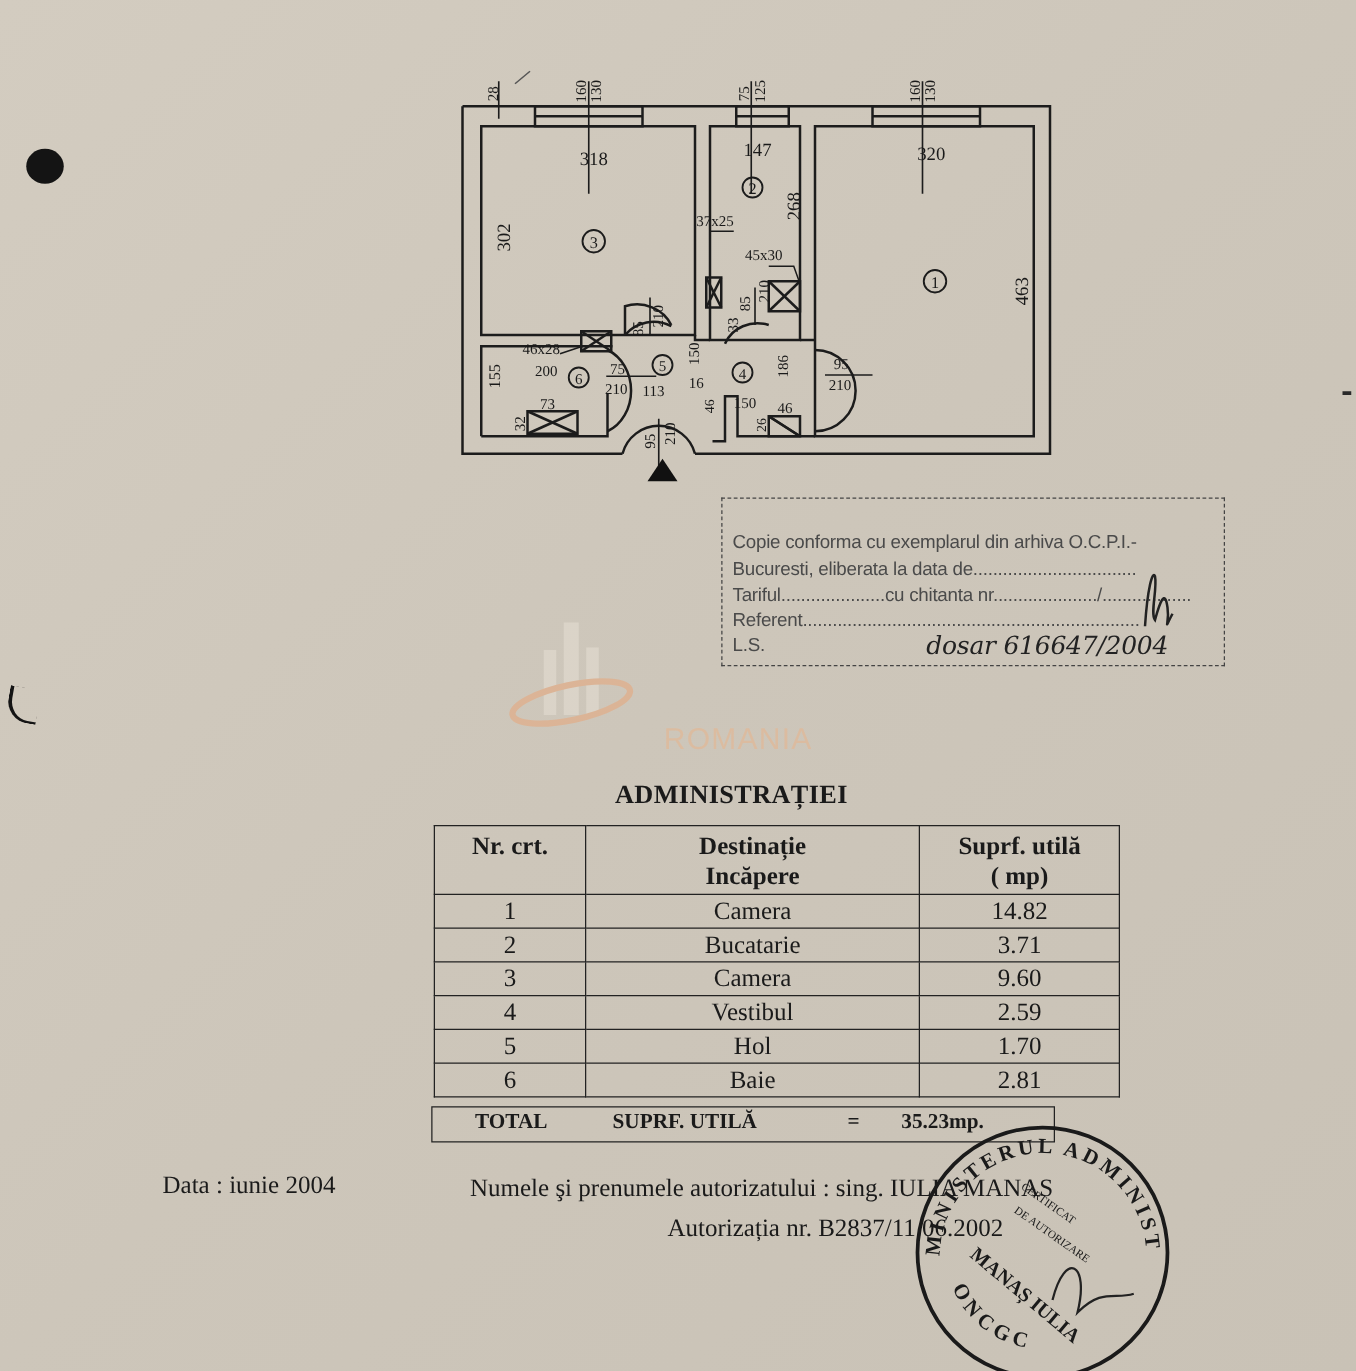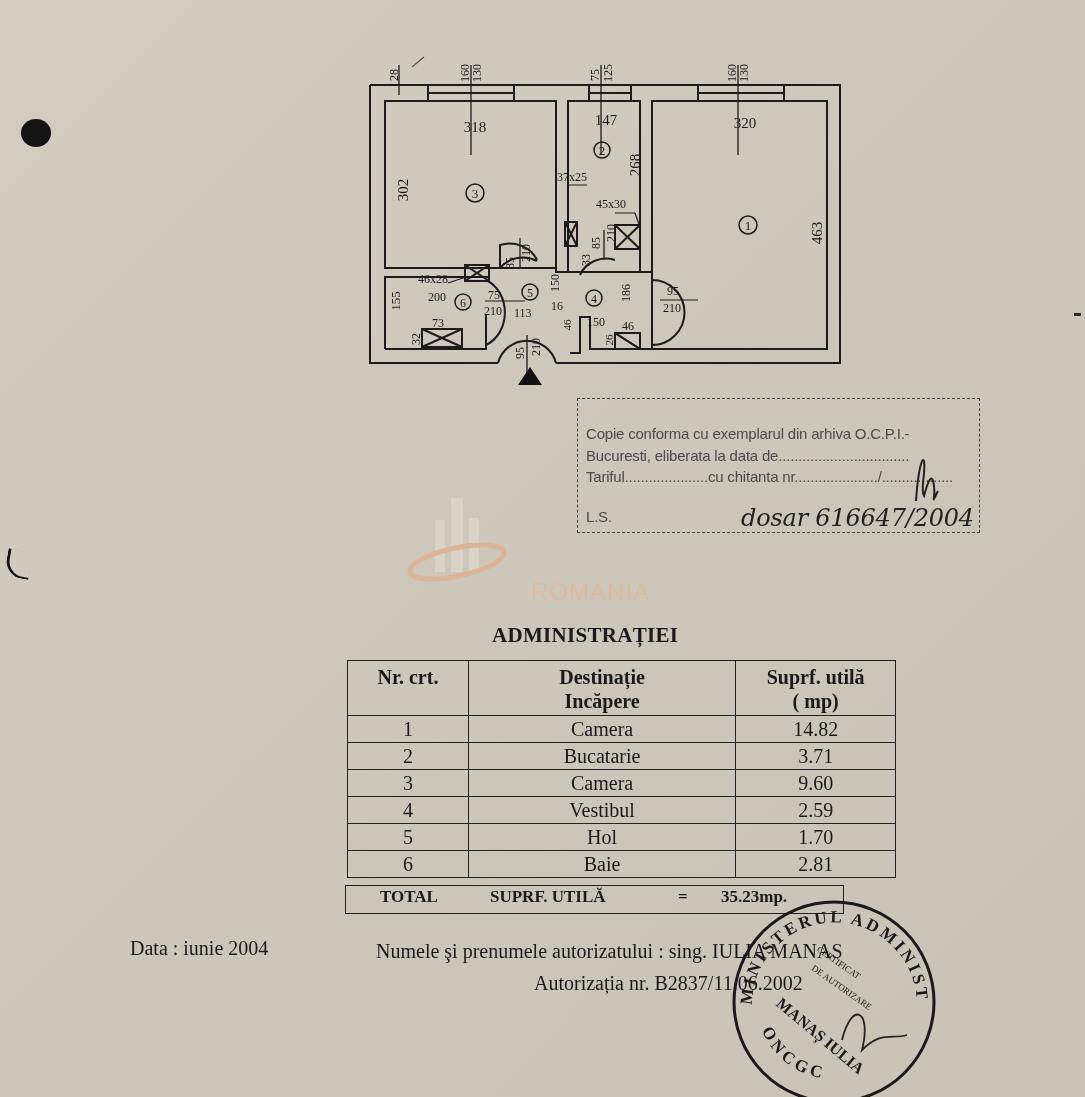--- a/index.html
+++ b/index.html
@@ -164,23 +164,24 @@
       <text transform="translate(164,298) rotate(-90)" text-anchor="middle" font-size="12">95</text>
       <text transform="translate(180,292) rotate(-90)" text-anchor="middle" font-size="12">210</text>
     </g>
     <path d="M52,12 L64,2" stroke="#555" stroke-width="1.2" fill="none"></path>
   </svg>
 
   <div class="stamp-box">
     <div class="stamp-line" style="top:26px;">Copie conforma cu exemplarul din arhiva O.C.P.I.-</div>
     <div class="stamp-line" style="top:48px;">Bucuresti, eliberata la data de.................................</div>
     <div class="stamp-line" style="top:69px;">Tariful.....................cu chitanta nr...................../..................</div>
+    <div class="stamp-line" style="top:89px;">Referent....................................................................</div>
     <div class="stamp-line" style="top:109px;">
       <span>L.S.</span>
-      <span class="hand" style="position:absolute;left:155px;top:-4px;font-size:24px;">dosar 616647/2004</span>
+      <span class="hand" style="position:absolute;left:155px;top:-4px;font-size:20px;">dosar 616647/2004</span>
     </div>
     <svg class="abs" style="left:330px;top:52px;" width="40" height="60">
       <path d="M8,50 C10,20 14,5 16,10 C18,20 12,40 16,45 C20,30 24,20 26,35 C28,48 22,55 30,40" stroke="#222" stroke-width="2" fill="none"></path>
     </svg>
   </div>
 
   <div class="watermark">
     <svg class="abs" style="left:0;top:0;" width="110" height="100">
       <rect x="30" y="30" width="10" height="52" fill="#e6dfd4"></rect>
       <rect x="46" y="8" width="12" height="74" fill="#e6dfd4"></rect>

